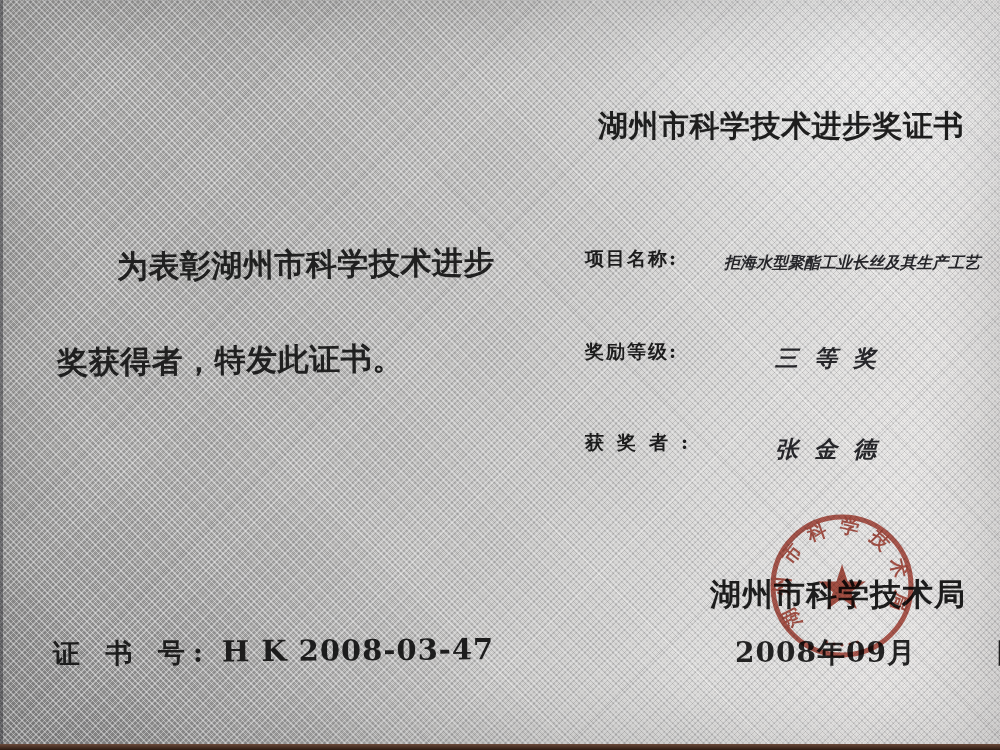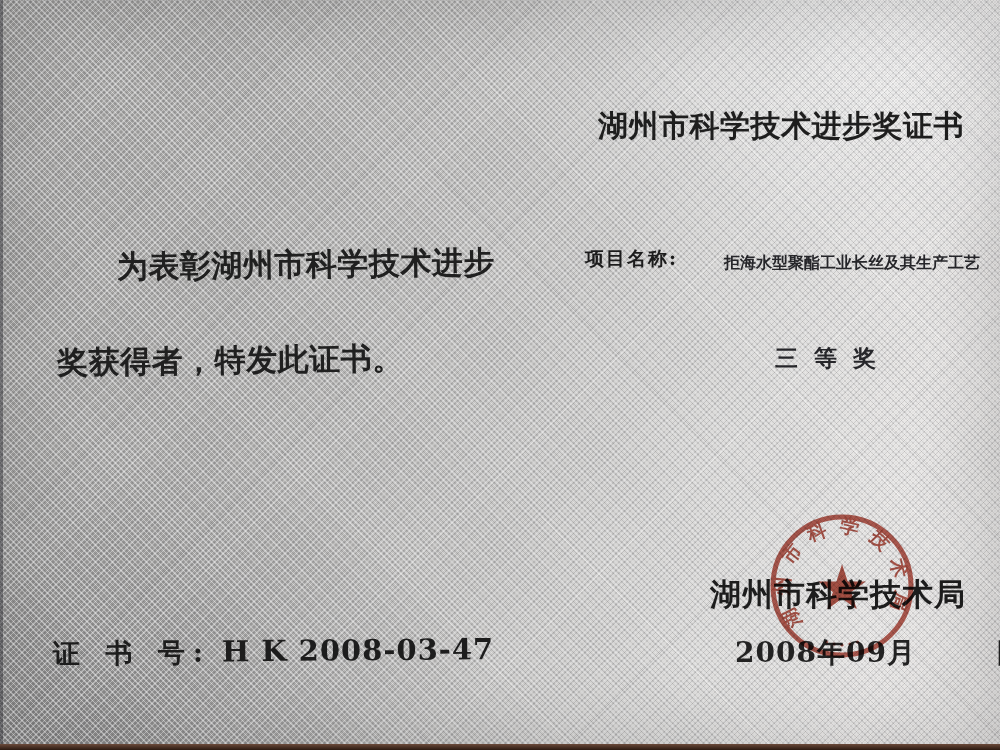--- a/index.html
+++ b/index.html
@@ -41,21 +41,21 @@
   .para-line{position:absolute;white-space:nowrap;font-size:31px;font-weight:600;color:#202020;letter-spacing:0.5px;}
   .para-line.l1{left:118px;top:247px;}
   .para-line.l2{left:57px;top:342px;}
 
   .field-row{position:absolute;left:585px;white-space:nowrap;}
   .field-row.r1{top:246px;}
   .field-row.r2{top:339px;}
   .field-row.r3{top:430px;}
   .field-label{font-size:19px;font-weight:700;letter-spacing:2px;color:#1c1c1c;}
   .field-label.spread{letter-spacing:13px;}
-  .field-value{position:absolute;white-space:nowrap;color:#26262a;}
+  .field-value{position:absolute;white-space:nowrap;color:#26262a;font-style:italic;}
   .value-project{left:139px;top:7px;font-size:16px;font-weight:700;letter-spacing:0;}
   .value-grade,.value-winner{left:162px;top:4px;font-size:23px;font-weight:600;letter-spacing:16px;margin-left:28px;}
 
   .issuer{
     position:absolute;left:710px;top:574px;white-space:nowrap;
     font-size:31px;font-weight:700;letter-spacing:1px;color:#1d1d1d;
   }
   .date-line{
     position:absolute;left:735px;top:634px;white-space:nowrap;
     font-size:28px;font-weight:600;letter-spacing:1px;color:#222;
@@ -88,23 +88,28 @@
       <div class="para-line l1">为表彰湖州市科学技术进步</div>
       <div class="para-line l2">奖获得者，特发此证书。</div>
     </div>
 
     <div class="field-row r1">
       <span class="field-label">项目名称:</span>
       <span class="field-value value-project">拒海水型聚酯工业长丝及其生产工艺</span>
     </div>
 
     <div class="field-row r2">
+      <span class="field-label">奖励等级:</span>
       <span class="field-value value-grade">三等奖</span>
     </div>
 
+    <div class="field-row r3">
+      <span class="field-label spread">获奖者:</span>
+      <span class="field-value value-winner">张金德</span>
+    </div>
 
     <div class="issuer">湖州市科学技术局</div>
 
     <div class="date-line">
       <span>2008年09月</span>
       <span class="date-day">日</span>
     </div>
 
     <div class="certno">
       <span class="certno-label">证 书 号:</span>

